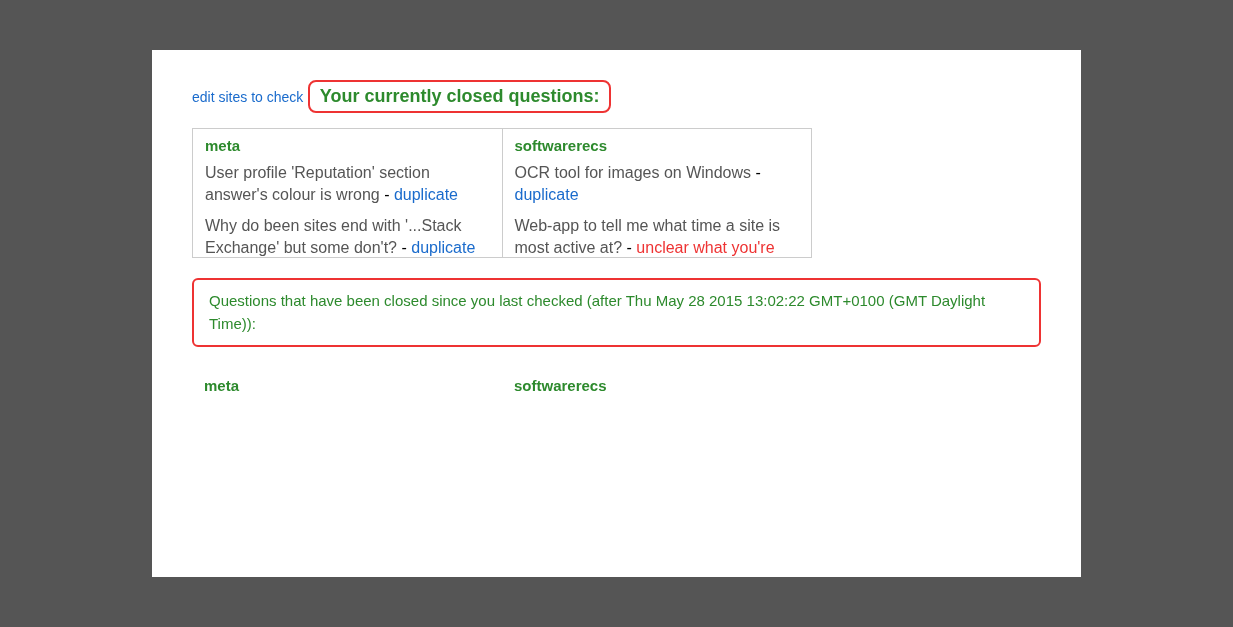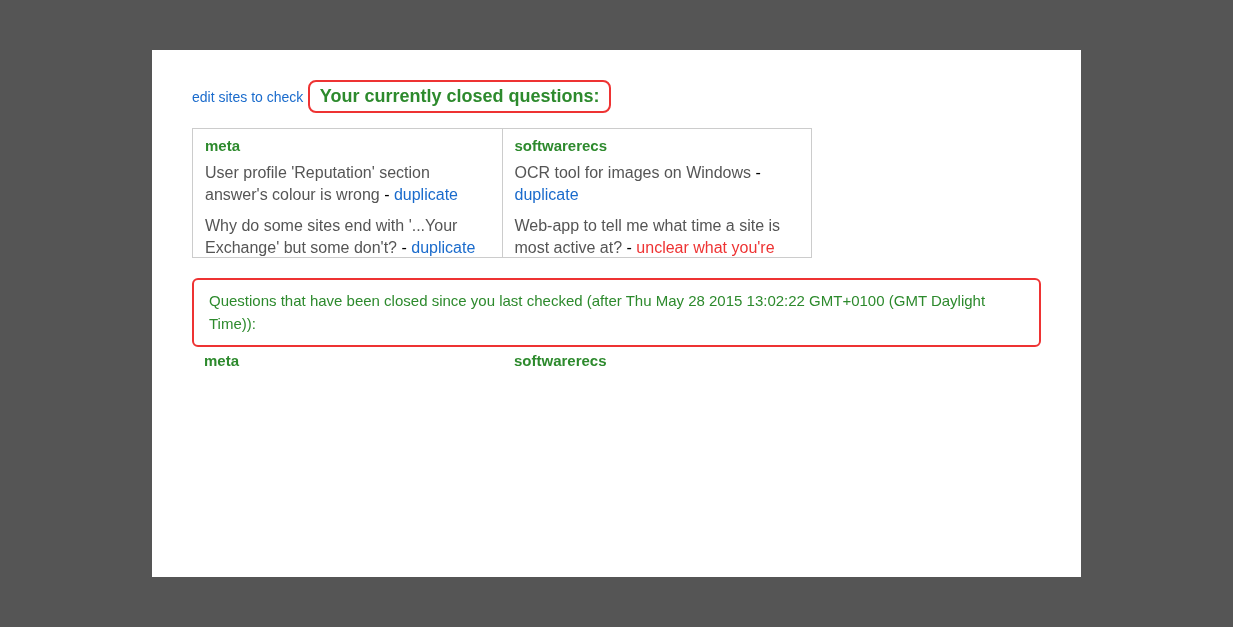--- a/index.html
+++ b/index.html
@@ -70,20 +70,21 @@
     .question-reason-duplicate {
       color: #1a6bcc;
     }
     .question-reason-unclear {
       color: #e33;
     }
     .notice-box {
       border: 2px solid #e33;
       border-radius: 6px;
       padding: 10px 15px;
+      margin-bottom: 25px;
       color: #2d8a2d;
       font-size: 15px;
       line-height: 1.5;
     }
     .bottom-columns {
       display: flex;
       gap: 0;
       width: 620px;
     }
     .bottom-column {
@@ -117,21 +118,21 @@
 
   <div class="columns-container">
     <div class="column">
       <div class="column-header">meta</div>
       <div class="question-item">
         <span class="question-text">User profile 'Reputation' section answer's colour is wrong</span>
         <span> - </span>
         <span class="question-reason-duplicate">duplicate</span>
       </div>
       <div class="question-item">
-        <span class="question-text">Why do some sites end with '...Your Exchange' but some don't?</span>
+        <span class="question-text">Why do been sites end with '...Stack Exchange' but some don't?</span>
         <span> - </span>
         <span class="question-reason-duplicate">duplicate</span>
       </div>
       <div class="question-item">
         <span class="question-text">'1 new items in your Stack Exchange</span>
       </div>
     </div>
     <div class="column">
       <div class="column-header">softwarerecs</div>
       <div class="question-item">

